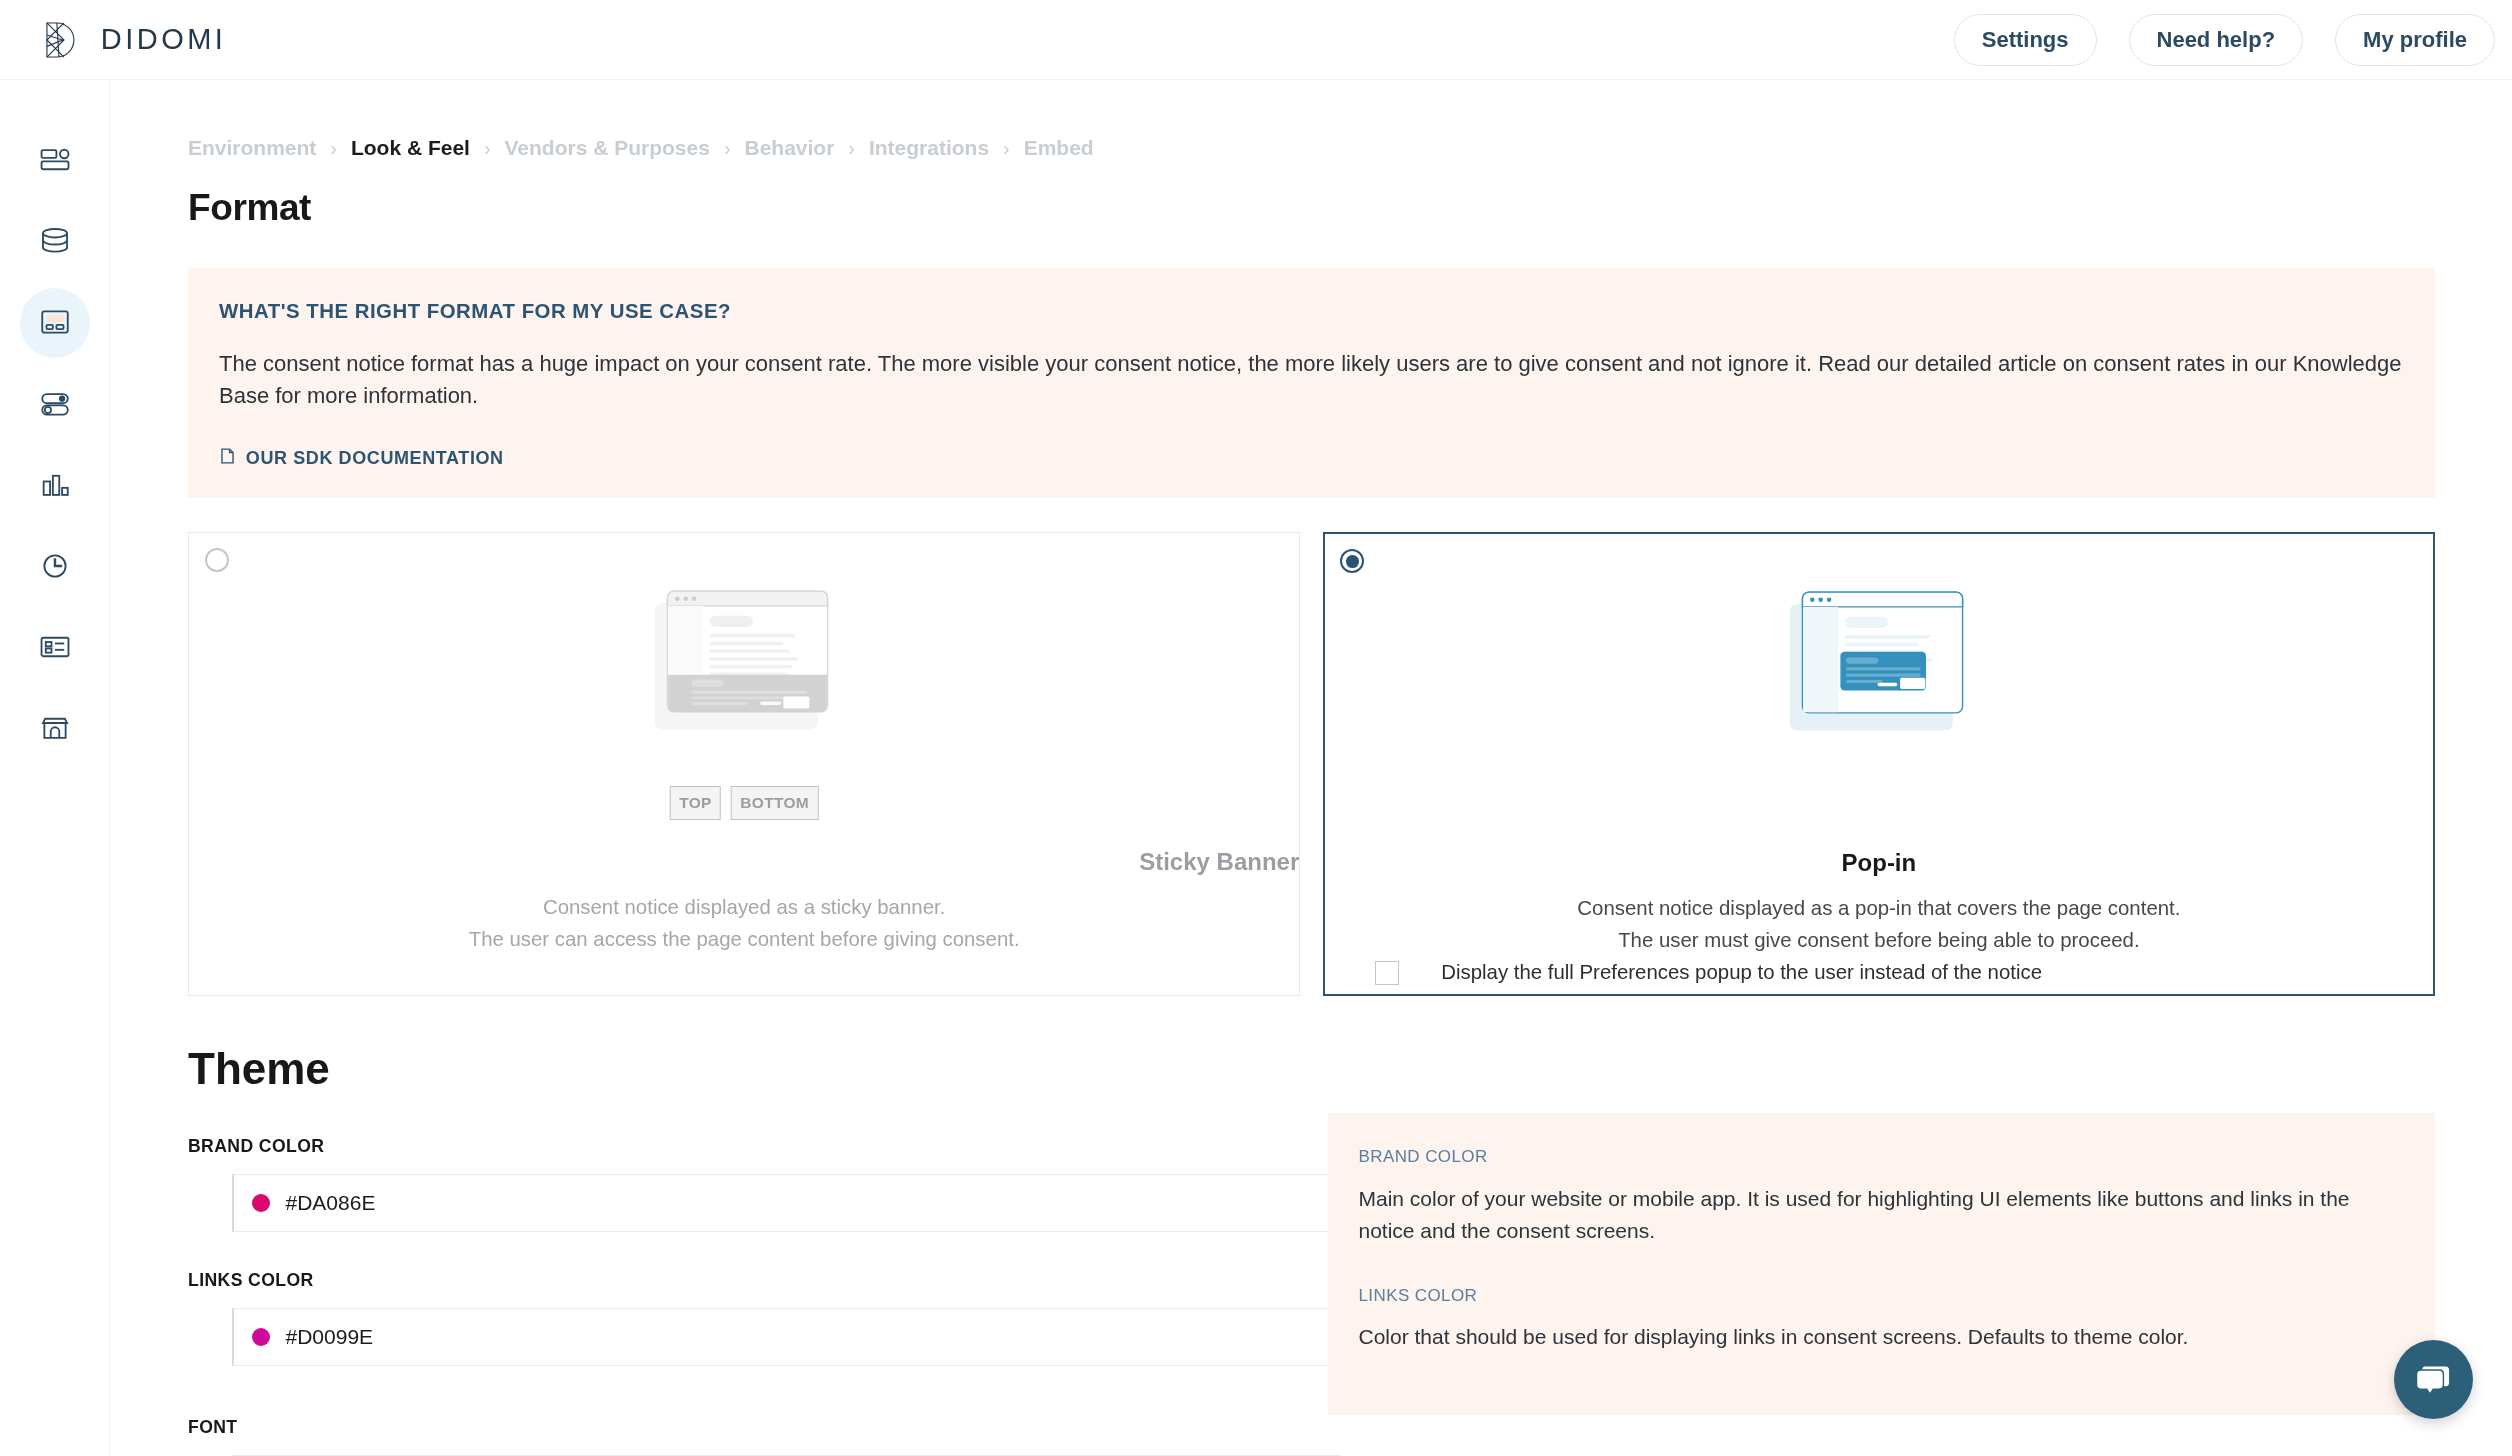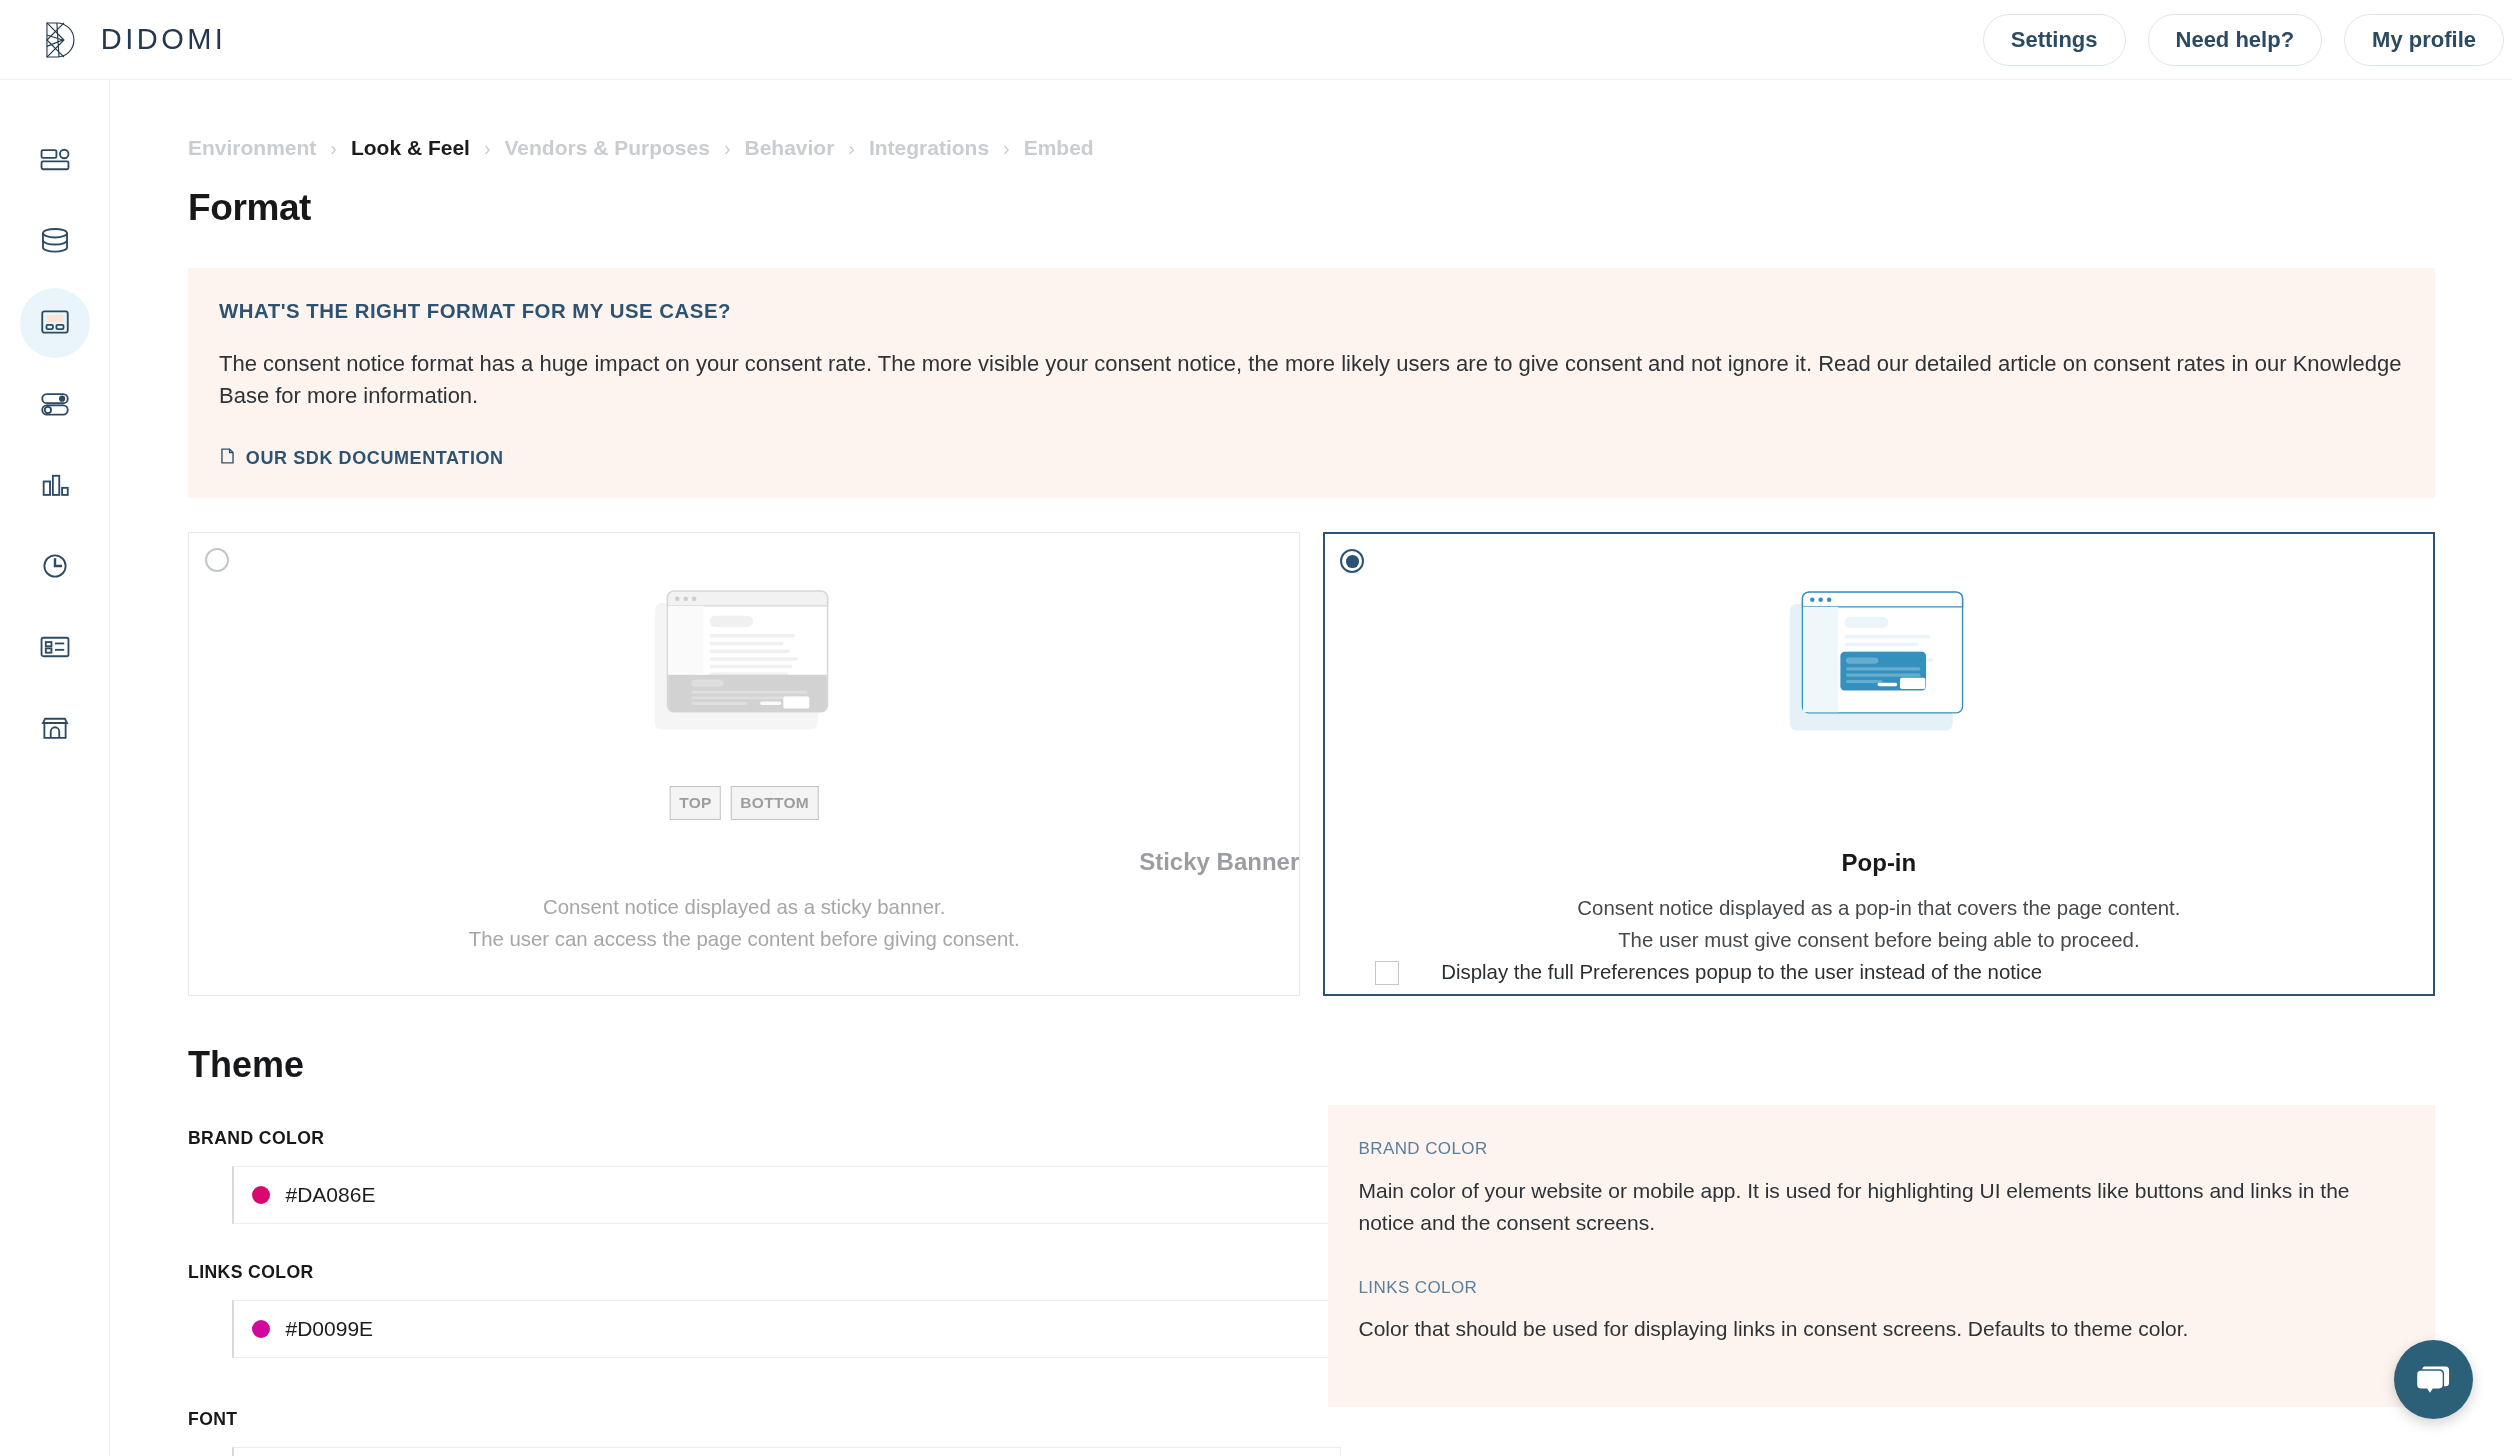--- a/index.html
+++ b/index.html
@@ -18,22 +18,22 @@
     border-bottom: 1.4px solid #eef2f5;
     display: flex; align-items: center;
   }
   .brand { display: flex; align-items: center; gap: 19.7px; margin-left: 37px; }
   .brand-logo { width: 44px; height: 44px; }
   .brand-name {
     font-size: 29px; letter-spacing: 3.5px; color: #23384c;
     font-weight: 400;
   }
   .topbar-actions {
-    margin-left: auto; display: flex; align-items: center; gap: 22px;
-    margin-right: 8px;
+    margin-left: auto; display: flex; align-items: center; gap: 32px;
+    margin-right: 17px;
   }
   .pill-btn {
     border: 1.4px solid #dde6ec; background: #fff; color: #2c4b63;
     border-radius: 35px; font-size: 22px; font-weight: 700;
     padding: 12px 27px; cursor: pointer;
     font-family: "Liberation Sans", sans-serif;
     white-space: nowrap;
   }
   .org-switch {
     margin-left: 24px;
@@ -160,21 +160,21 @@
     display: flex; align-items: center; gap: 14px; cursor: pointer;
   }
   .chk-box {
     width: 24px; height: 24px; border: 1.4px solid #c3c7cb; background: #fff;
   }
   .fmt-check span { font-size: 20.4px; color: #2a2f34; margin-left: 28px; }
 
   
   .theme-title {
     margin: 48px 0 0 77px;
-    font-size: 36px; font-weight: 700; color: #17181a;
+    font-size: 44px; font-weight: 700; color: #17181a;
   }
   .theme-wrap { display: flex; margin: 0 77px 0 77px; }
   .theme-left { width: 1117px; padding-top: 42px; }
   .field-label {
     font-size: 17.6px; font-weight: 700; color: #17181a;
     letter-spacing: 0.4px; text-transform: uppercase;
   }
   .input-box {
     margin-top: 17px; height: 58px; width: 1109px;
     border: 1.4px solid #ececec; border-left: 2.8px solid #d9d9d9;

